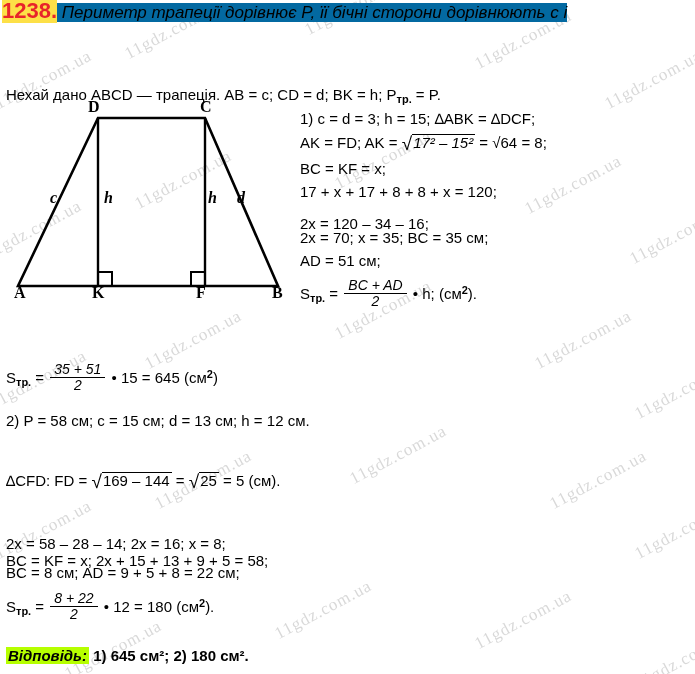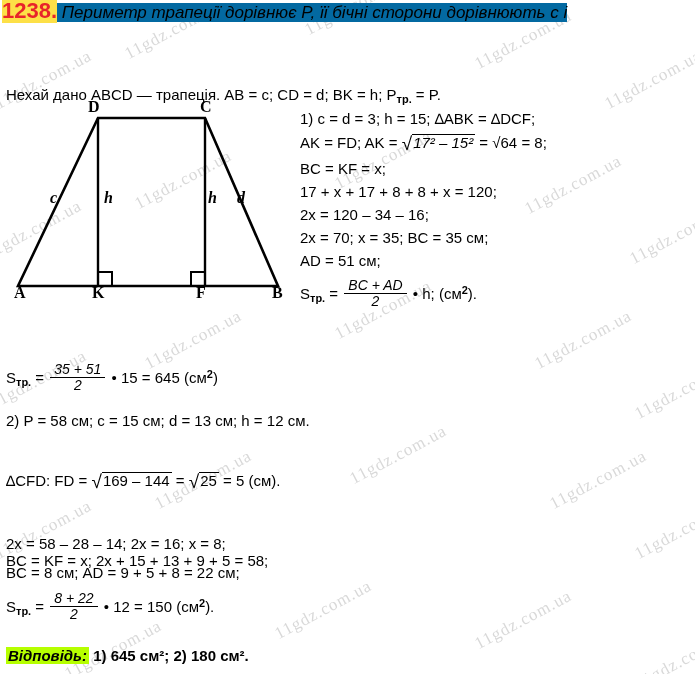--- a/index.html
+++ b/index.html
@@ -175,21 +175,21 @@
   </div>
 
   <div class="ln" style="left:300px; top:110px;">1) c = d = 3; h = 15; ∆ABK = ∆DCF;</div>
 
   <div class="ln" style="left:300px; top:134px;">
     <span>AK = FD; AK = </span><span class="radical"><span class="rsign">√</span><span class="rbody ital">17² – 15²</span></span><span> = √64 = 8;</span>
   </div>
 
   <div class="ln" style="left:300px; top:160px;">BC = KF = x;</div>
   <div class="ln" style="left:300px; top:183px;">17 + x + 17 + 8 + 8 + x = 120;</div>
-  <div class="ln" style="left:300px; top:206px;">2x = 120 – 34 – 16;</div>
+  <div class="ln" style="left:300px; top:215px;">2x = 120 – 34 – 16;</div>
   <div class="ln" style="left:300px; top:229px;">2x = 70; x = 35; BC = 35 см;</div>
   <div class="ln" style="left:300px; top:252px;">AD = 51 см;</div>
 
   <div class="ln" style="left:300px; top:278px;">
     <span>S</span><span class="sub">тр.</span><span> = </span><span class="frac"><span class="num">BC + AD</span><span class="den">2</span></span><span> • h; (см</span><span class="sup">2</span><span>).</span>
   </div>
 
   <div class="ln" style="left:6px; top:362px;">
     <span>S</span><span class="sub">тр.</span><span> = </span><span class="frac"><span class="num">35 + 51</span><span class="den">2</span></span><span> • 15 = 645 (см</span><span class="sup">2</span><span>)</span>
   </div>
@@ -199,21 +199,21 @@
 
   <div class="ln" style="left:6px; top:472px;">
     <span>∆CFD: FD = </span><span class="radical"><span class="rsign">√</span><span class="rbody">169 – 144</span></span><span> = </span><span class="radical"><span class="rsign">√</span><span class="rbody">25</span></span><span> = 5 (см).</span>
   </div>
 
   <div class="ln" style="left:6px; top:506px;margin-top:46px;">BC = KF = x; 2x + 15 + 13 + 9 + 5 = 58;</div>
   <div class="ln" style="left:6px; top:535px;">2x = 58 – 28 – 14; 2x = 16; x = 8;</div>
   <div class="ln" style="left:6px; top:564px;">BC = 8 см; AD = 9 + 5 + 8 = 22 см;</div>
 
   <div class="ln" style="left:6px; top:591px;">
-    <span>S</span><span class="sub">тр.</span><span> = </span><span class="frac"><span class="num">8 + 22</span><span class="den">2</span></span><span> • 12 = 150 (см</span><span class="sup">2</span><span>).</span>
+    <span>S</span><span class="sub">тр.</span><span> = </span><span class="frac"><span class="num">8 + 22</span><span class="den">2</span></span><span> • 12 = 180 (см</span><span class="sup">2</span><span>).</span>
   </div>
 
   <div class="answer">
     <span class="lbl">Відповідь:</span>
     <span class="val">1) 645 см²; 2) 180 см².</span>
   </div>
 
 </div>
 
 </body></html>

